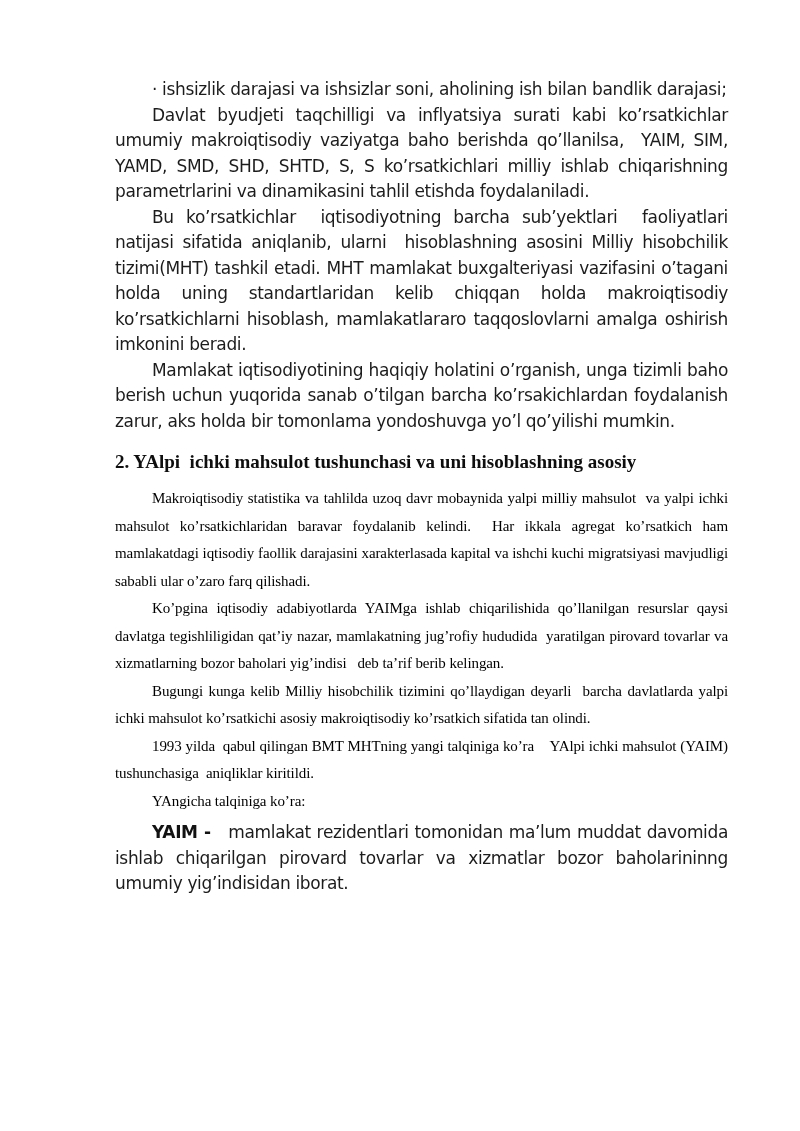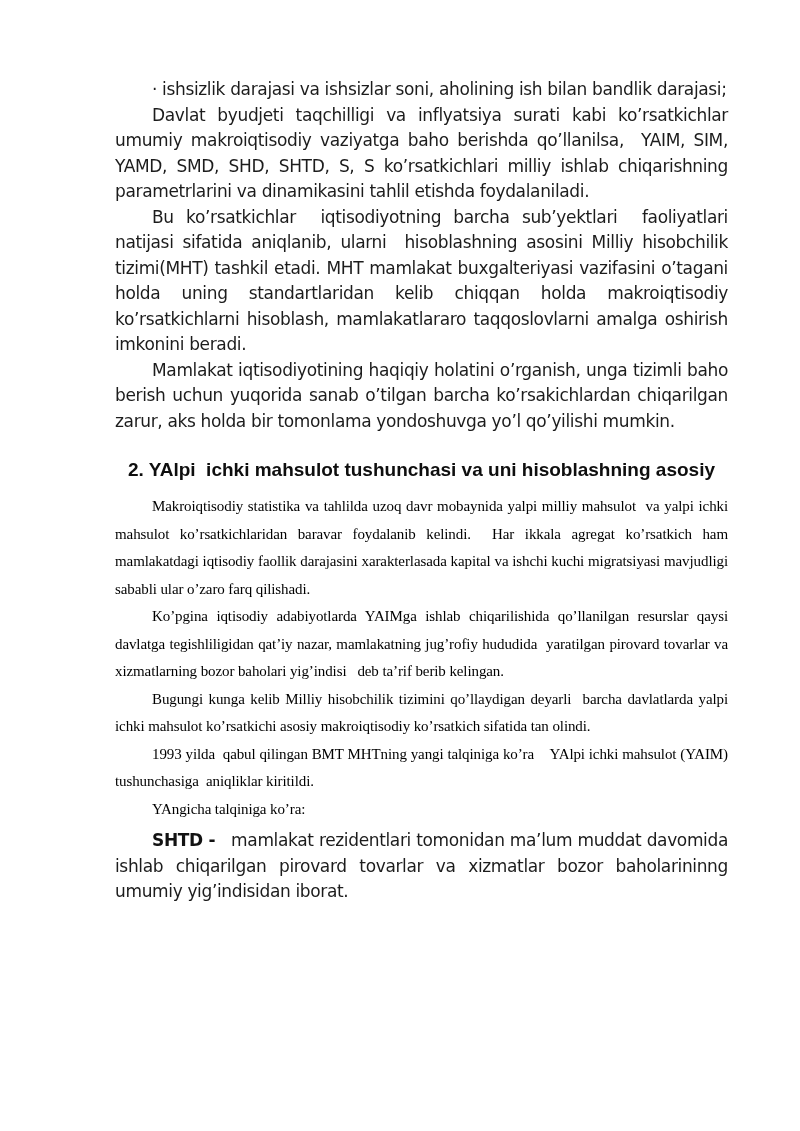--- a/index.html
+++ b/index.html
@@ -31,52 +31,51 @@
     font-family: "Liberation Serif", serif;
     font-size: 15px;
     line-height: 27.5px;
     letter-spacing: -0.1px;
     text-align: justify;
     text-indent: 37px;
     margin: 0;
     color: #000000;
   }
   .heading {
-    font-family: Liberation Sans, sans-serif;
+    font-family: Liberation Serif, serif;
     font-weight: bold;
     font-size: 19px;
     line-height: 27px;
-    text-align: center;
     color: #0e0e0e;
-    margin: 22px 0 10px 0;
+    margin: 14px 0 10px 0;
   }
   .final-para {
     margin-top: 5px;
   }
   .final-para .lead {
     font-weight: bold;
     color: #121212;
   }
 </style>
 </head>
 <body>
 
 <div class="page">
 
   <p class="sans">· ishsizlik darajasi va ishsizlar soni, aholining ish bilan bandlik darajasi;</p>
 
   <p class="sans">Davlat byudjeti taqchilligi va inflyatsiya surati kabi ko’rsatkichlar umumiy makroiqtisodiy vaziyatga baho berishda qo’llanilsa, &nbsp;YAIM, SIM, YAMD, SMD, SHD, SHTD, S, S ko’rsatkichlari milliy ishlab chiqarishning parametrlarini va dinamikasini tahlil etishda foydalaniladi.</p>
   <p class="sans">Bu ko’rsatkichlar &nbsp;iqtisodiyotning barcha sub’yektlari &nbsp;faoliyatlari natijasi sifatida aniqlanib, ularni &nbsp;hisoblashning asosini Milliy hisobchilik tizimi(MHT) tashkil etadi. MHT mamlakat buxgalteriyasi vazifasini o’tagani holda uning standartlaridan kelib chiqqan holda makroiqtisodiy ko’rsatkichlarni hisoblash, mamlakatlararo taqqoslovlarni amalga oshirish imkonini beradi.</p>
-  <p class="sans">Mamlakat iqtisodiyotining haqiqiy holatini o’rganish, unga tizimli baho berish uchun yuqorida sanab o’tilgan barcha ko’rsakichlardan chiqarilgan zarur, aks holda bir tomonlama yondoshuvga yo’l qo’yilishi mumkin.</p>
+  <p class="sans">Mamlakat iqtisodiyotining haqiqiy holatini o’rganish, unga tizimli baho berish uchun yuqorida sanab o’tilgan barcha ko’rsakichlardan foydalanish zarur, aks holda bir tomonlama yondoshuvga yo’l qo’yilishi mumkin.</p>
 
   <h2 class="heading">
     <div>2. YAlpi &nbsp;ichki mahsulot tushunchasi va uni hisoblashning asosiy</div>
   </h2>
 
   <p class="serif">Makroiqtisodiy statistika va tahlilda uzoq davr mobaynida yalpi milliy mahsulot &nbsp;va yalpi ichki mahsulot ko’rsatkichlaridan baravar foydalanib kelindi. &nbsp;Har ikkala agregat ko’rsatkich ham mamlakatdagi iqtisodiy faollik darajasini xarakterlasada kapital va ishchi kuchi migratsiyasi mavjudligi sababli ular o’zaro farq qilishadi.</p>
   <p class="serif">Ko’pgina iqtisodiy adabiyotlarda YAIMga ishlab chiqarilishida qo’llanilgan resurslar qaysi davlatga tegishliligidan qat’iy nazar, mamlakatning jug’rofiy hududida &nbsp;yaratilgan pirovard tovarlar va xizmatlarning bozor baholari yig’indisi &nbsp;&nbsp;deb ta’rif berib kelingan.</p>
   <p class="serif">Bugungi kunga kelib Milliy hisobchilik tizimini qo’llaydigan deyarli &nbsp;barcha davlatlarda yalpi ichki mahsulot ko’rsatkichi asosiy makroiqtisodiy ko’rsatkich sifatida tan olindi.</p>
   <p class="serif">1993 yilda &nbsp;qabul qilingan BMT MHTning yangi talqiniga ko’ra &nbsp;&nbsp;&nbsp;YAlpi ichki mahsulot (YAIM) tushunchasiga &nbsp;aniqliklar kiritildi.</p>
   <p class="serif">YAngicha talqiniga ko’ra:</p>
 
-  <p class="sans final-para"><span class="lead">SHTD -</span><span> &nbsp;&nbsp;mamlakat rezidentlari tomonidan ma’lum muddat davomida ishlab chiqarilgan pirovard tovarlar va xizmatlar bozor baholarininng umumiy yig’indisidan iborat.</span></p>
+  <p class="sans final-para"><span class="lead">YAIM -</span><span> &nbsp;&nbsp;mamlakat rezidentlari tomonidan ma’lum muddat davomida ishlab chiqarilgan pirovard tovarlar va xizmatlar bozor baholarininng umumiy yig’indisidan iborat.</span></p>
 
 </div>
 
 </body></html>

